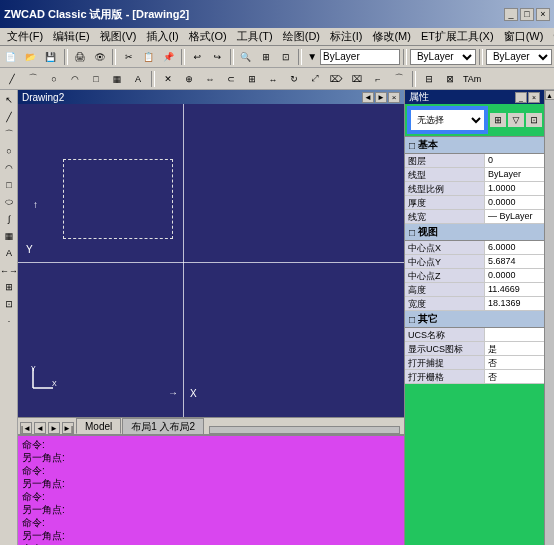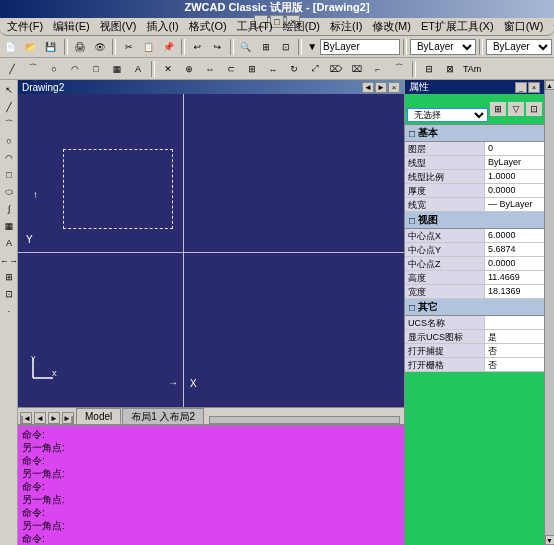--- a/index.html
+++ b/index.html
@@ -10,26 +10,25 @@
       font-size: 11px;
       background: #d4d0c8;
       overflow: hidden;
       color: #000;
     }
 
     
     #title-bar {
       background: linear-gradient(to right, #0a246a, #a6b8d4);
       color: white;
-      height: 18px;
+      height: 28px;
       display: flex;
       align-items: center;
       padding: 0 4px;
       justify-content: space-between;
-      flex-direction: column;
     }
     #title-bar .title-text {
       font-size: 11px;
       font-weight: bold;
     }
     #title-bar .win-controls {
       display: flex;
       gap: 2px;
     }
     #title-bar .win-btn {
@@ -46,21 +45,20 @@
     }
 
     
     #menu-bar {
       background: #d4d0c8;
       height: 18px;
       display: flex;
       align-items: center;
       padding: 0 2px;
       border-bottom: 1px solid #888;
-      border-radius: 7px;
     }
     #menu-bar .menu-item {
       padding: 1px 5px;
       font-size: 11px;
       cursor: pointer;
       white-space: nowrap;
     }
 
     
     .toolbar {
@@ -285,26 +283,25 @@
       background: #d4d0c8;
       border: 1px solid transparent;
       display: flex;
       align-items: center;
       justify-content: center;
       cursor: pointer;
       font-size: 9px;
     }
     #prop-select {
       flex: 1;
-      height: 14px;
-      border: 1px solid #3b82f6;
+      height: 28px;
+      border: 4px solid #3b82f6;
       background: white;
       font-size: 9px;
       padding: 0 2px;
-      margin-top: 12px;
     }
     #prop-content {
       flex: 1;
       overflow-y: auto;
       font-size: 10px;
     }
     .prop-section-header {
       background: #b0c4de;
       padding: 1px 4px;
       font-weight: bold;

